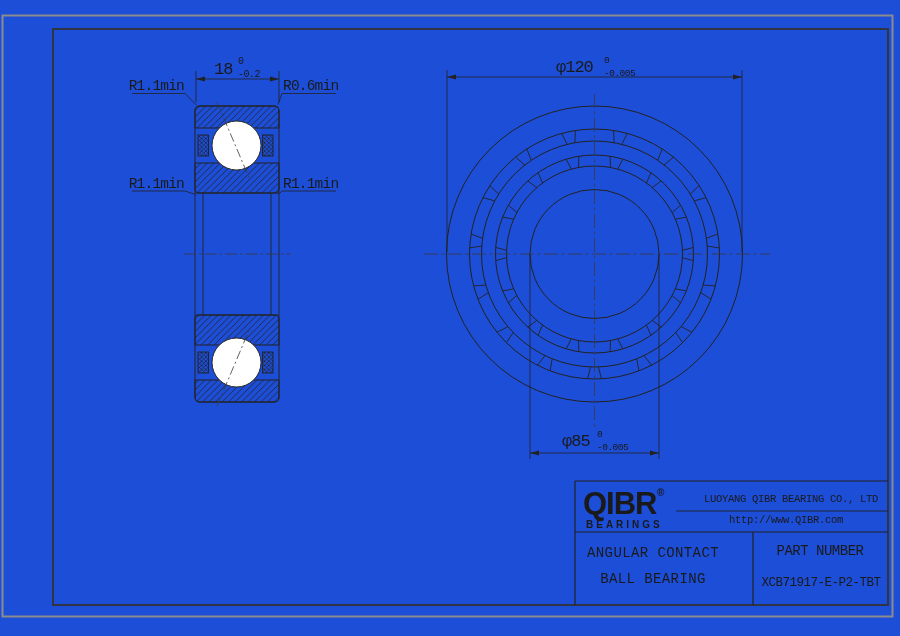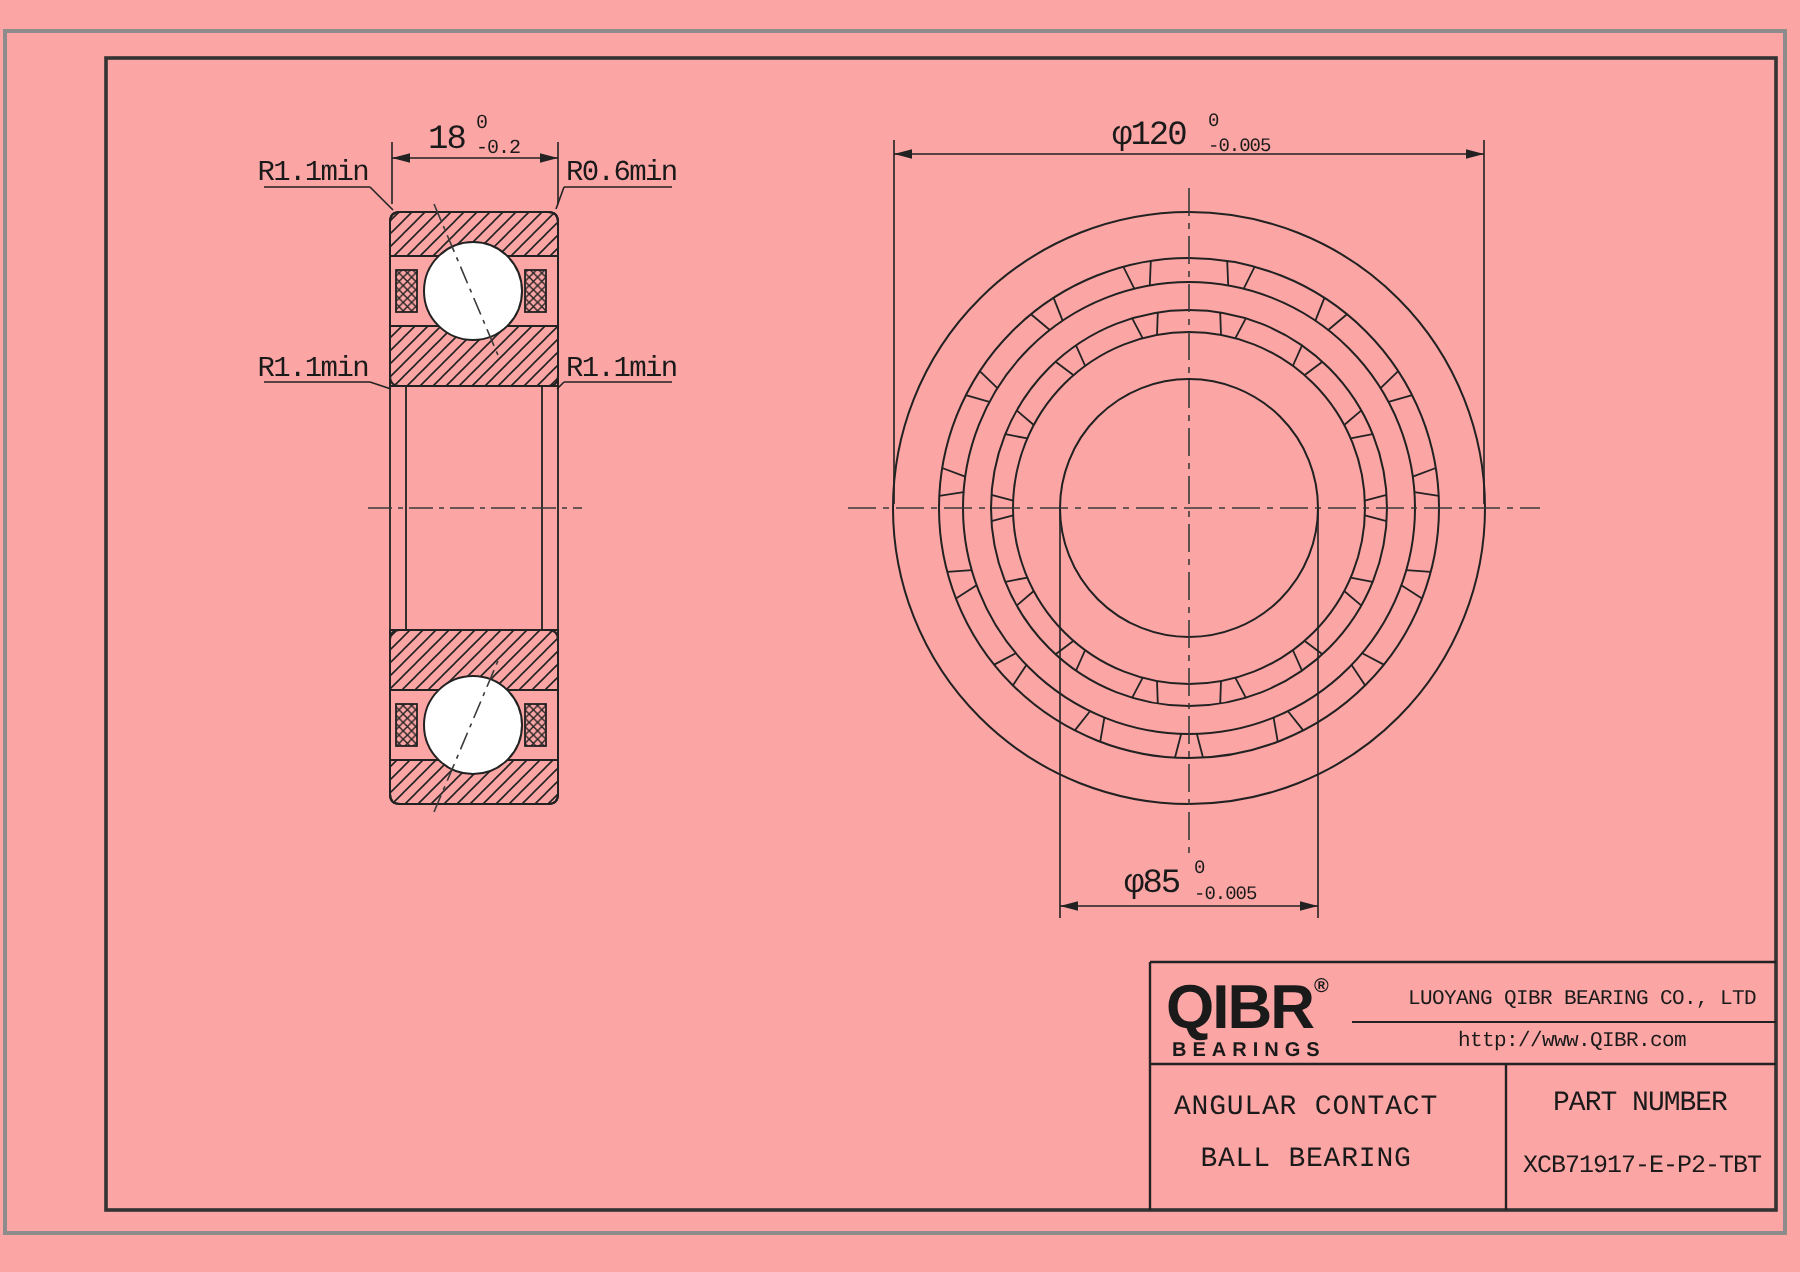--- a/index.html
+++ b/index.html
@@ -1,16 +1,16 @@
 <!DOCTYPE html>
 <html><head>
 <meta charset="utf-8">
 <style>
   html,body{margin:0;padding:0;background:#fff;}
-  .sheet{position:relative;width:900px;height:636px;background:#fca5a5;overflow:hidden;
+  .sheet{position:relative;width:900px;height:636px;background:#1d4ed8;overflow:hidden;
          font-family:"Liberation Mono","DejaVu Sans Mono",monospace;}
   svg text{fill:#1a1a1a;}
   .cad{font-family:"Liberation Mono","DejaVu Sans Mono",monospace;}
   .dimtxt{font-size:17px;letter-spacing:-1px;}
   .toltxt{font-size:10px;letter-spacing:-0.5px;}
   .tolsmall{font-size:9.5px;letter-spacing:-0.5px;}
   .rlabel{font-size:14.5px;letter-spacing:-0.8px;}
   .brand{font-family:"Liberation Sans","DejaVu Sans",sans-serif;font-weight:bold;font-size:31px;letter-spacing:-1px;}
   .brandreg{font-family:"Liberation Sans","DejaVu Sans",sans-serif;font-size:10px;font-weight:bold;}
   .brandsub{font-family:"Liberation Sans","DejaVu Sans",sans-serif;font-weight:bold;font-size:10px;letter-spacing:3px;}

